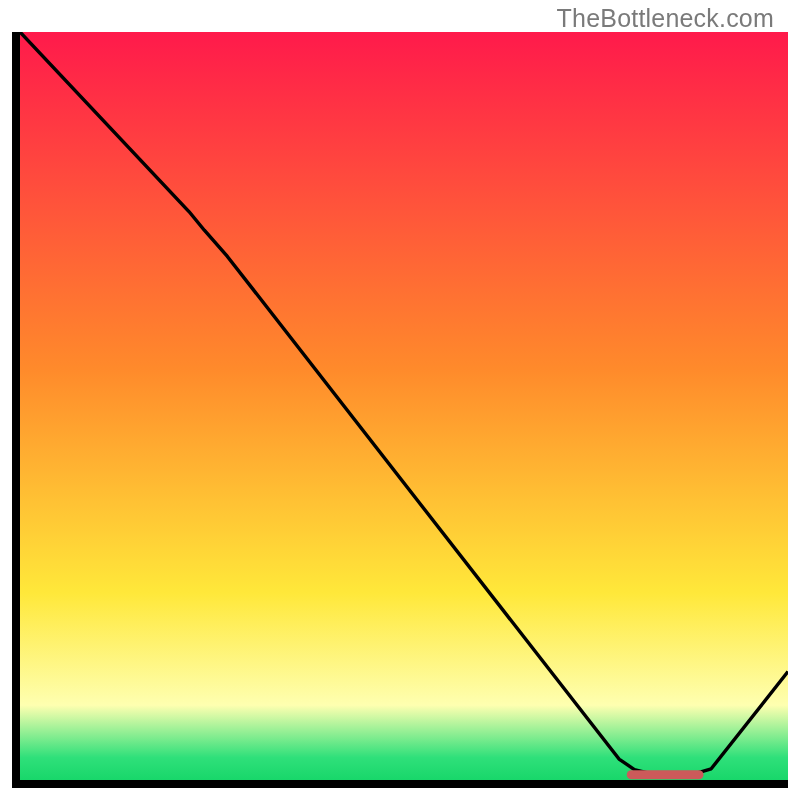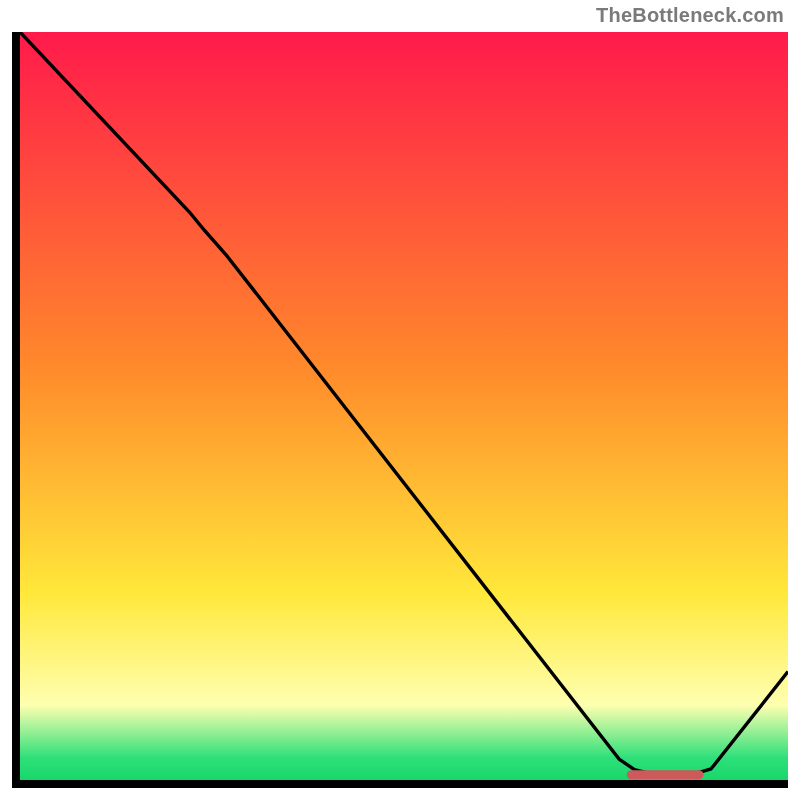--- a/index.html
+++ b/index.html
@@ -11,25 +11,25 @@
     font-family: Arial, Helvetica, sans-serif;
   }
   .container {
     position: relative;
     width: 800px;
     height: 800px;
   }
   .watermark {
     position: absolute;
     top: 4px;
-    right: 16px;
-    font-size: 20px;
+    right: 26px;
+    font-size: 25px;
     color: #7a7a7a;
     letter-spacing: 0.2px;
-    font-weight: 700;
+    font-weight: 400;
   }
   .axes {
     position: absolute;
     left: 12px;
     top: 32px;
     width: 776px;
     height: 756px;
     border-left: 8px solid #000;
     border-bottom: 8px solid #000;
     box-sizing: border-box;

